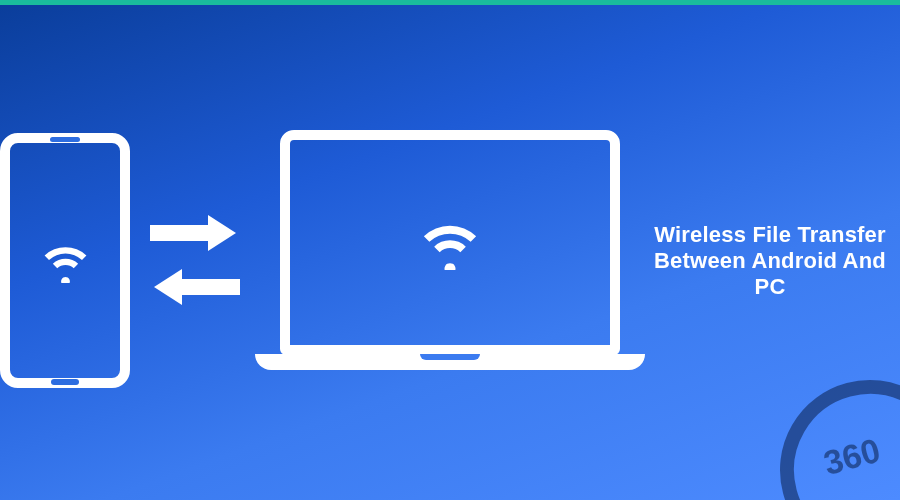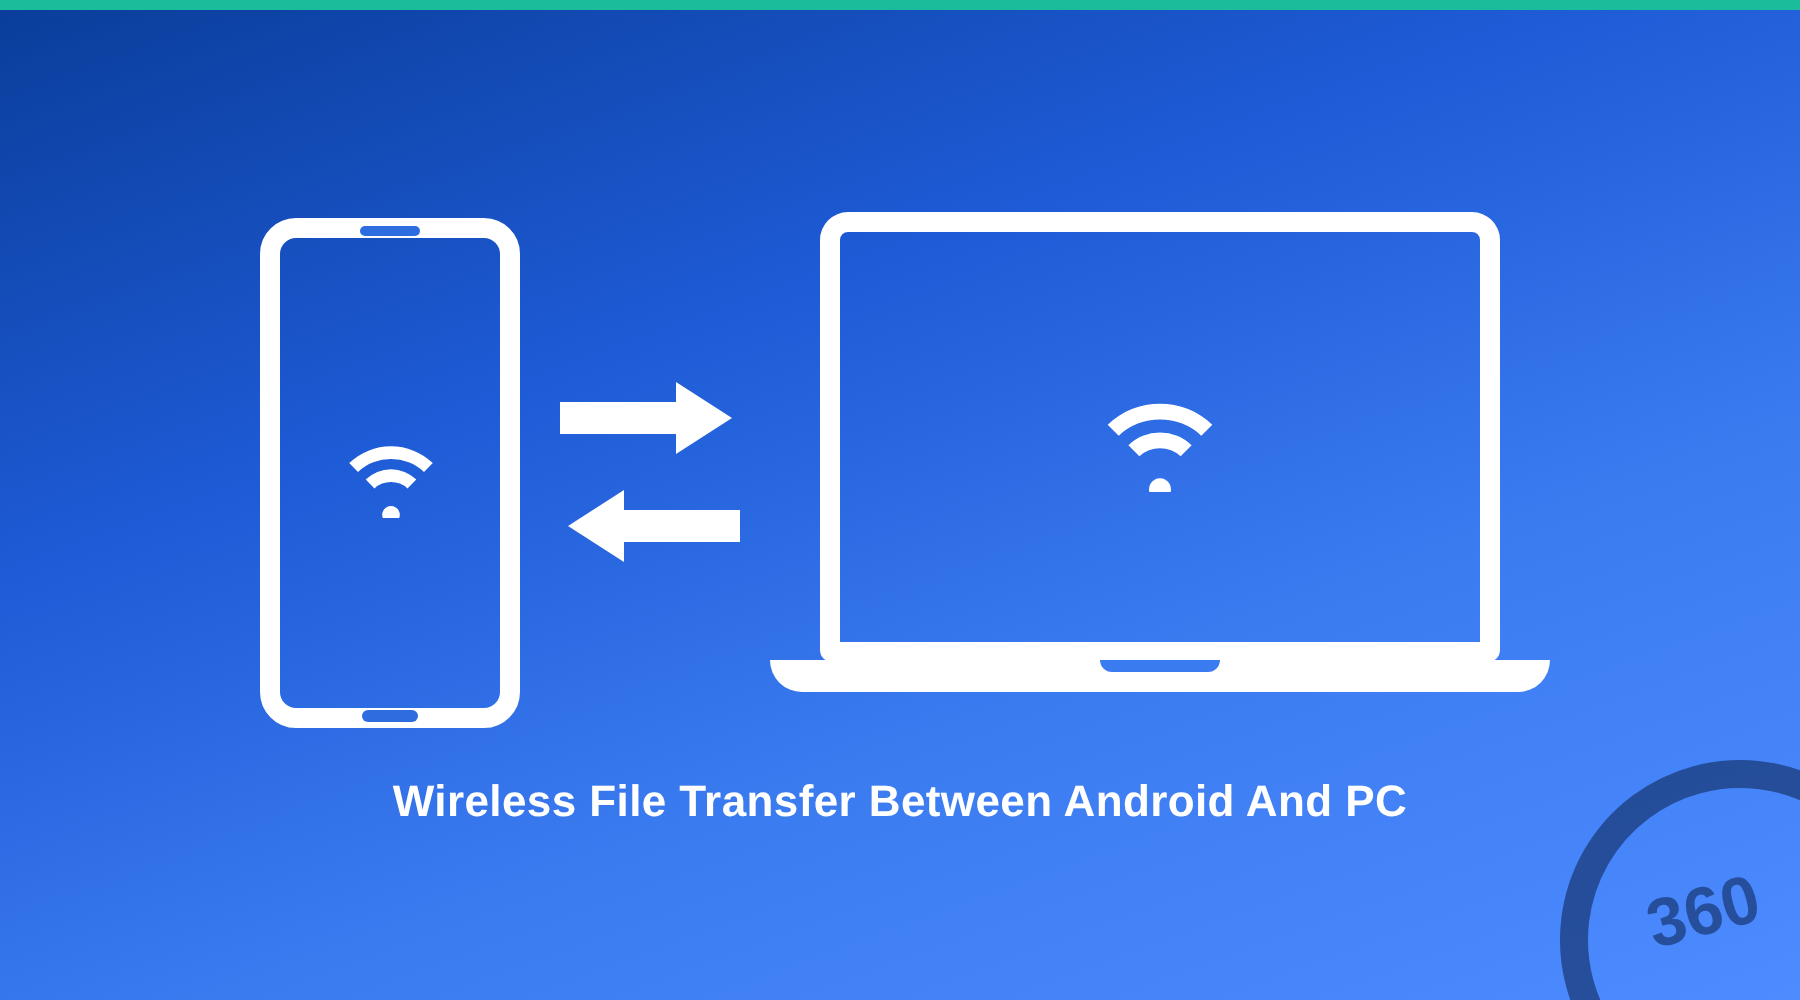--- a/index.html
+++ b/index.html
@@ -18,21 +18,21 @@
     .top-bar {
       position: absolute;
       top: 0; left: 0; right: 0;
       height: 5px;
       background: #1abc9c;
     }
     .content {
       position: absolute;
       top: 0; left: 0; right: 0; bottom: 0;
       display: flex;
-      flex-direction: column;
+      flex-direction: row;
       align-items: center;
       justify-content: center;
     }
     .devices {
       display: flex;
       align-items: center;
       justify-content: center;
       gap: 20px;
       margin-top: 20px;
     }

